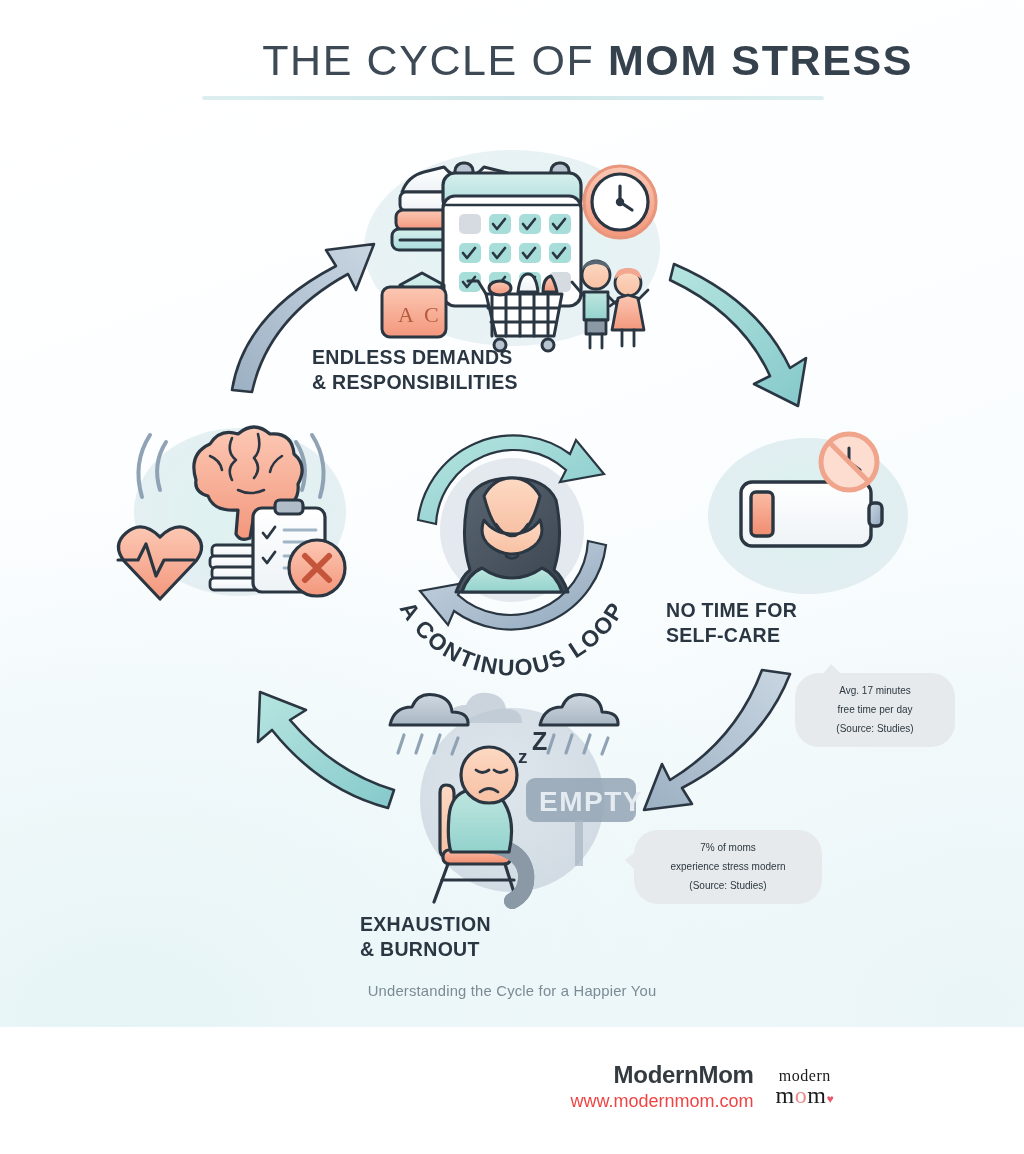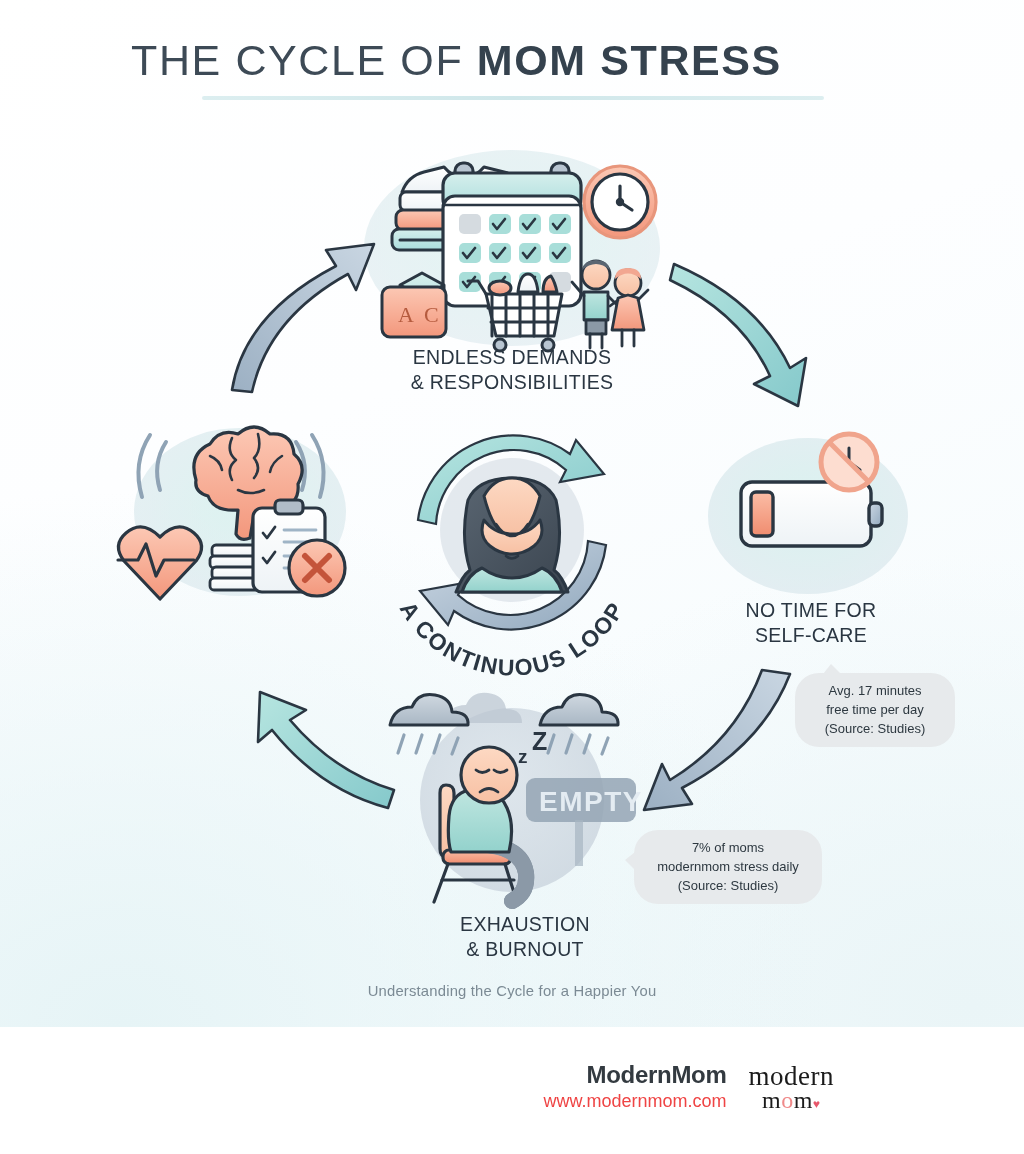--- a/index.html
+++ b/index.html
@@ -24,21 +24,21 @@
     background:
       radial-gradient(120% 90% at 12% 100%, #e6f4f6 0%, rgba(230,244,246,0) 58%),
       radial-gradient(110% 80% at 95% 98%, #eaf5f7 0%, rgba(234,245,247,0) 55%),
       linear-gradient(160deg, #ffffff 0%, #fdfeff 38%, #f2fafc 100%);
   }
   
   #title-wrap {
     position: absolute;
     left: 0; top: 36px;
     width: 913px;
-    text-align: center;
+    text-align: right;
   }
   .title-text {
     font-size: 43px;
     letter-spacing: 1.6px;
     color: #3d4a56;
     font-weight: 300;
     display: inline;
   }
   .title-strong {
     font-weight: 700;
@@ -47,40 +47,39 @@
   #title-rule {
     position: absolute;
     left: 202px; top: 96px;
     width: 622px; height: 4px;
     border-radius: 3px;
     background: linear-gradient(90deg, #dceef0 0%, #cfe7ea 50%, #dceef0 100%);
   }
   
   .node-label {
     position: absolute;
-    text-align: center;
-    font-weight: 400;
+    font-weight: 700;
     font-size: 19.5px;
     line-height: 25px;
     letter-spacing: 0.3px;
     color: #2a3642;
     text-transform: uppercase;
   }
   #label-top   { left: 312px; top: 345px; width: 400px; }
   #label-right { left: 666px; top: 598px; width: 290px; }
   #label-bottom{ left: 360px; top: 912px; width: 330px; }
   #label-left  { left: 62px;  top: 608px; width: 350px; }
 
   
   .callout {
     position: absolute;
     background: #e7eaec;
     border-radius: 24px;
     color: #2d3840;
-    font-size: 13px;
+    font-size: 10px;
     line-height: 19px;
     text-align: center;
     padding: 8px 12px 9px;
   }
   .callout .cl { display: block; }
   #callout-1 { left: 795px; top: 673px; width: 160px; }
   #callout-1:after {
     content: ""; position: absolute;
     left: 28px; top: -9px;
     border-left: 8px solid transparent;
@@ -125,21 +124,21 @@
   }
   #brand-url {
     font-size: 18px; color: #ef4444; line-height: 24px;
   }
   #brand-logo {
     font-family: "Liberation Serif", serif;
     text-align: center;
     line-height: 0.98;
     padding-top: 2px;
   }
-  #brand-logo .lg1 { font-size: 27px; color: #1b1b1b; letter-spacing: .5px; }
+  #brand-logo .lg1 { font-size: 16px; color: #1b1b1b; letter-spacing: .5px; }
   #brand-logo .lg2 { font-size: 24px; color: #1b1b1b; letter-spacing: .5px; }
   #brand-logo .lg2 .o { color: #ef8a8a; }
   #brand-logo .heart { color: #e8576b; font-size: 12px; }
 
   svg { display: block; }
   #art { position: absolute; left: 0; top: 0; width: 1024px; height: 1027px; }
 </style>
 </head>
 <body>
 
@@ -445,21 +444,21 @@
 
 
     <div class="callout" id="callout-1">
       <span class="cl">Avg. 17 minutes</span>
       <span class="cl">free time per day</span>
       <span class="cl">(Source: Studies)</span>
     </div>
 
     <div class="callout" id="callout-2">
       <span class="cl">7% of moms</span>
-      <span class="cl">modernmom stress daily</span>
+      <span class="cl">experience stress modern</span>
       <span class="cl">(Source: Studies)</span>
     </div>
 
     <div id="tagline">Understanding the Cycle for a Happier You</div>
   </div>
 
   <div id="footer">
     <div id="footer-inner">
       <div id="footer-text">
         <div id="brand-name">ModernMom</div>

